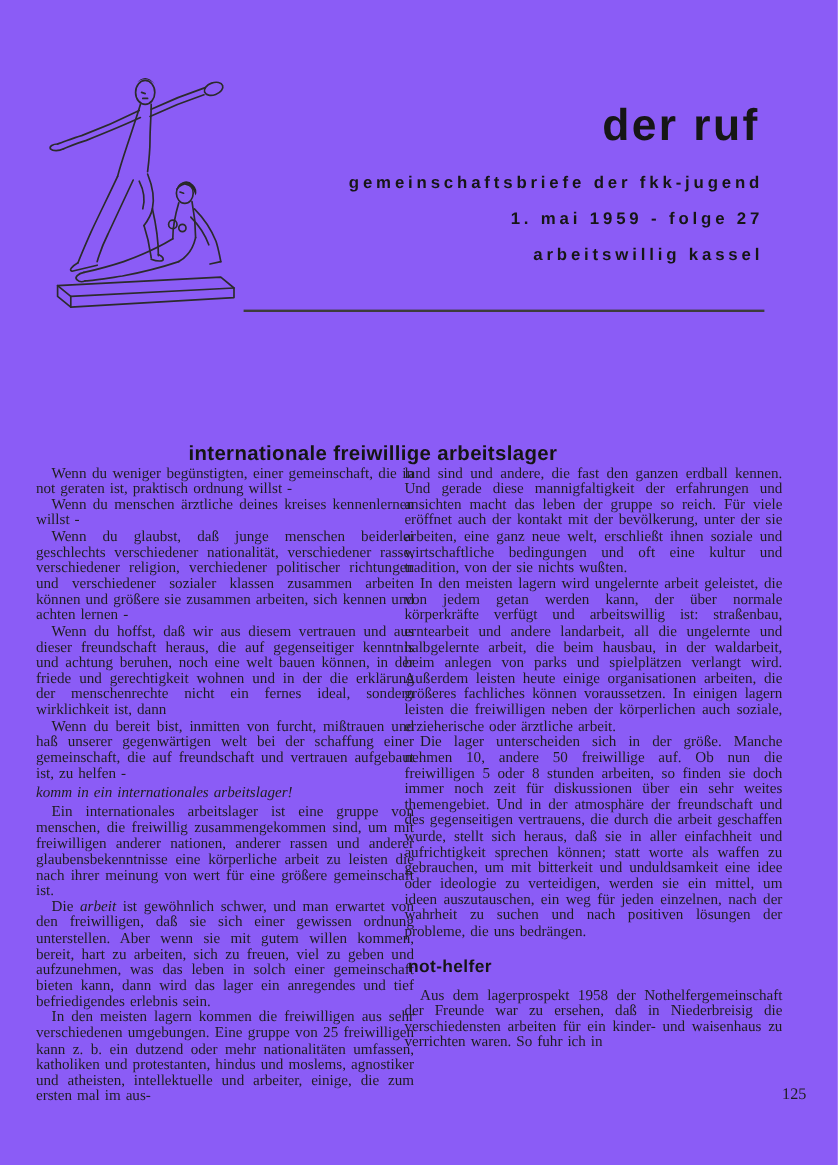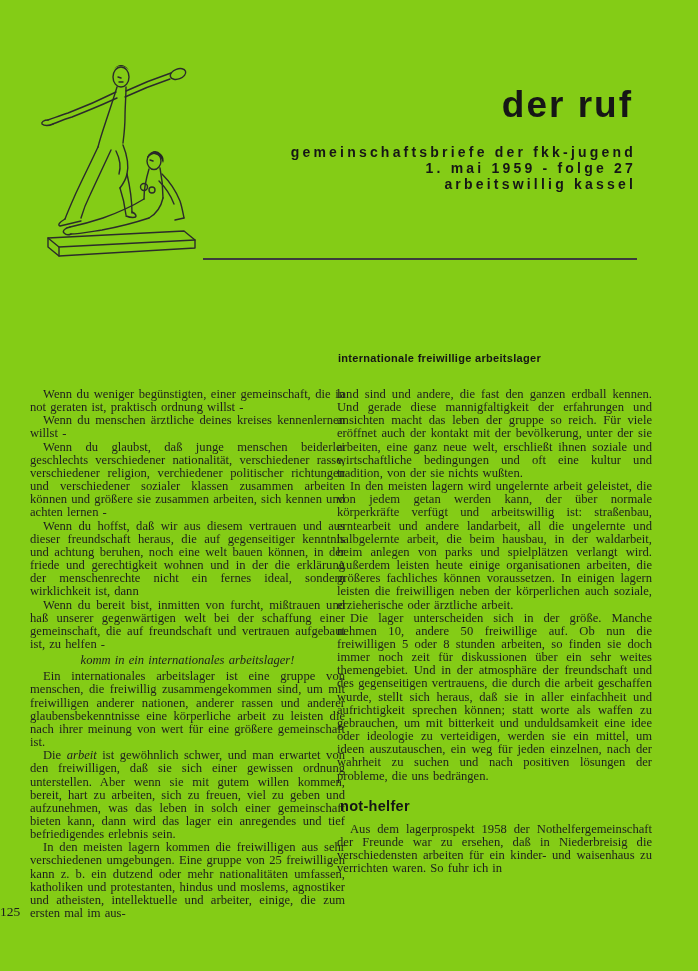--- a/index.html
+++ b/index.html
@@ -1,71 +1,71 @@
 <!DOCTYPE html>
 <html lang="de"><head>
 <meta charset="utf-8">
 <style>
   html,body{margin:0;padding:0;}
   body{background:#f5f4f1;}
   .page{
     position:relative;
     width:698px;height:971px;
-    background:#84cc16;
+    background:#8b5cf6;
     color:#1e1e1e;
     font-family:"Liberation Serif",serif;
     overflow:hidden;
     margin:0 auto;
   }
   
   .illustration{position:absolute;left:28px;top:57px;}
   .illustration path,.illustration ellipse,.illustration circle{
     fill:none;stroke:#2b2b2b;stroke-width:1.4;stroke-linecap:round;stroke-linejoin:round;
   }
   .illustration .fill{fill:#262626;stroke:none;}
   .rule{position:absolute;top:258px;left:203px;width:434px;height:2px;background:#3c3c3c;}
 
   
   .masthead{
     position:absolute;top:86px;right:62px;text-align:right;
     font-family:"Liberation Sans",sans-serif;color:#161616;
   }
   .masthead .title{font-size:37px;font-weight:bold;letter-spacing:2px;line-height:1;padding-right:3px;}
-  .masthead .sub{font-size:14px;font-weight:bold;letter-spacing:3.2px;white-space:nowrap;}
+  .masthead .sub{font-size:14px;font-weight:bold;letter-spacing:3.2px;margin-top:14px;white-space:nowrap;}
   .masthead .sub.first{margin-top:21px;text-align:center;}
 
   
   .epigraph{position:absolute;top:295px;left:132px;width:400px;text-align:center;}
   .epigraph .quote{font-style:italic;font-weight:bold;font-size:13.5px;letter-spacing:0.6px;}
   .epigraph .author{margin-top:9px;font-size:13.5px;font-weight:bold;letter-spacing:4.5px;}
 
   
   .headline{
-    position:absolute;top:352px;left:141px;width:400px;margin:0;
-    text-align:right;font-family:"Liberation Sans",sans-serif;
-    font-size:11px;font-weight:bold;letter-spacing:0.3px;color:#151515;
+    position:absolute;top:352px;left:141px;width:400px;margin:16px;
+    text-align:left;font-family:"Liberation Sans",sans-serif;
+    font-size:17px;font-weight:bold;letter-spacing:0.3px;color:#151515;
   }
 
   
   .col{
     position:absolute;top:388px;width:315px;
     text-align:justify;font-size:12.6px;line-height:13.15px;
     hyphens:auto;-webkit-hyphens:auto;word-spacing:1px;
   }
   .col-left{left:30px;}
   .col-right{left:337px;}
   .para{margin:0;text-indent:13px;}
   .para.flush{text-indent:0;}
-  .para.center-italic{text-indent:0;text-align:center;font-style:italic;margin:3px 0;}
+  .para.center-italic{text-indent:0;font-style:italic;margin:3px 0;}
   .para.subhead{
     font-family:"Liberation Sans",sans-serif;font-size:14.5px;font-weight:bold;
     text-indent:0;text-align:left;letter-spacing:0.3px;margin:17px 0 10px 3px;color:#151515;
   }
 
-  .pageno{position:absolute;top:904px;left:0;width:672px;text-align:left;font-size:13.5px;}
+  .pageno{position:absolute;top:904px;left:0;width:672px;text-align:right;font-size:13.5px;}
 </style>
 </head>
 <body>
 
 <div class="page">
 
   <svg class="illustration" width="180" height="205" viewBox="0 0 180 205" aria-hidden="true">
 
     <path class="fill" d="M85 13 Q93 3 101 13 Q97 9 93 9 Q88 9 85 13 Z"></path>
     <ellipse cx="93" cy="20" rx="8" ry="10"></ellipse>

